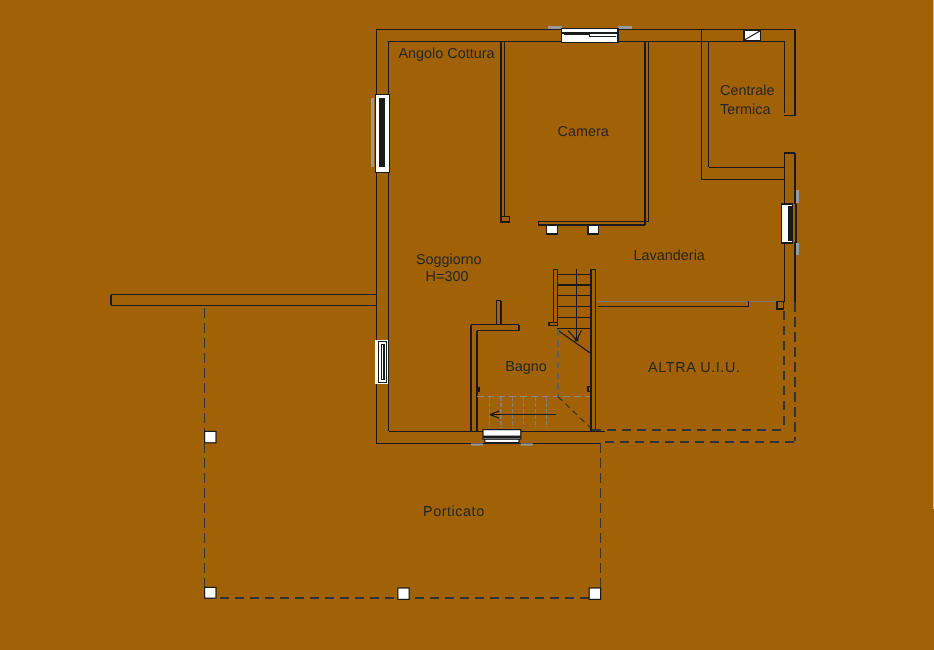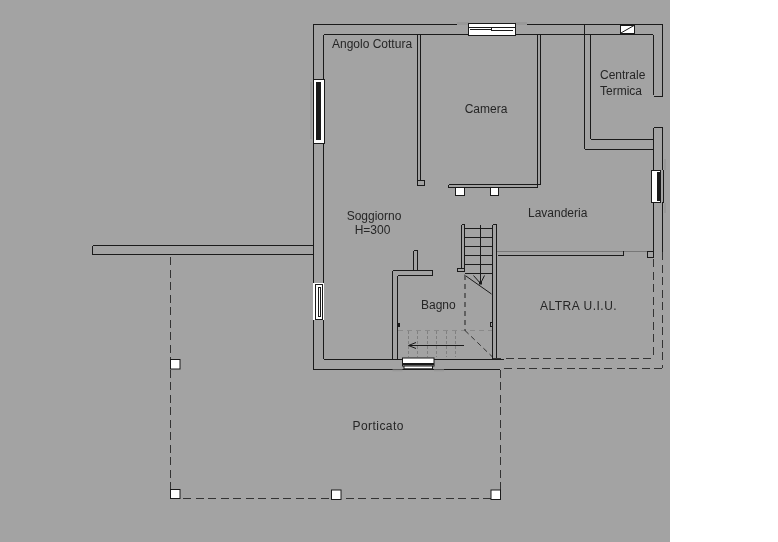--- a/index.html
+++ b/index.html
@@ -1,16 +1,16 @@
 <!DOCTYPE html>
 <html><head>
 <meta charset="utf-8">
 <style>
   html,body{margin:0;padding:0;background:#ffffff;}
-  .page{position:relative;width:670px;height:542px;background:#a3a3a3;overflow:hidden;
+  .page{position:relative;width:778px;height:542px;background:#a16207;overflow:hidden;
         font-family:"Liberation Sans", sans-serif;}
   svg{position:absolute;left:0;top:0;}
   text{fill:#262626;font-family:"Liberation Sans", sans-serif;}
 </style>
 </head>
 <body>
 <div class="page">
 <svg width="778" height="542" viewBox="0 0 778 542">
 <g stroke="#1a1a1a" stroke-width="1" fill="none" shape-rendering="crispEdges">
 

